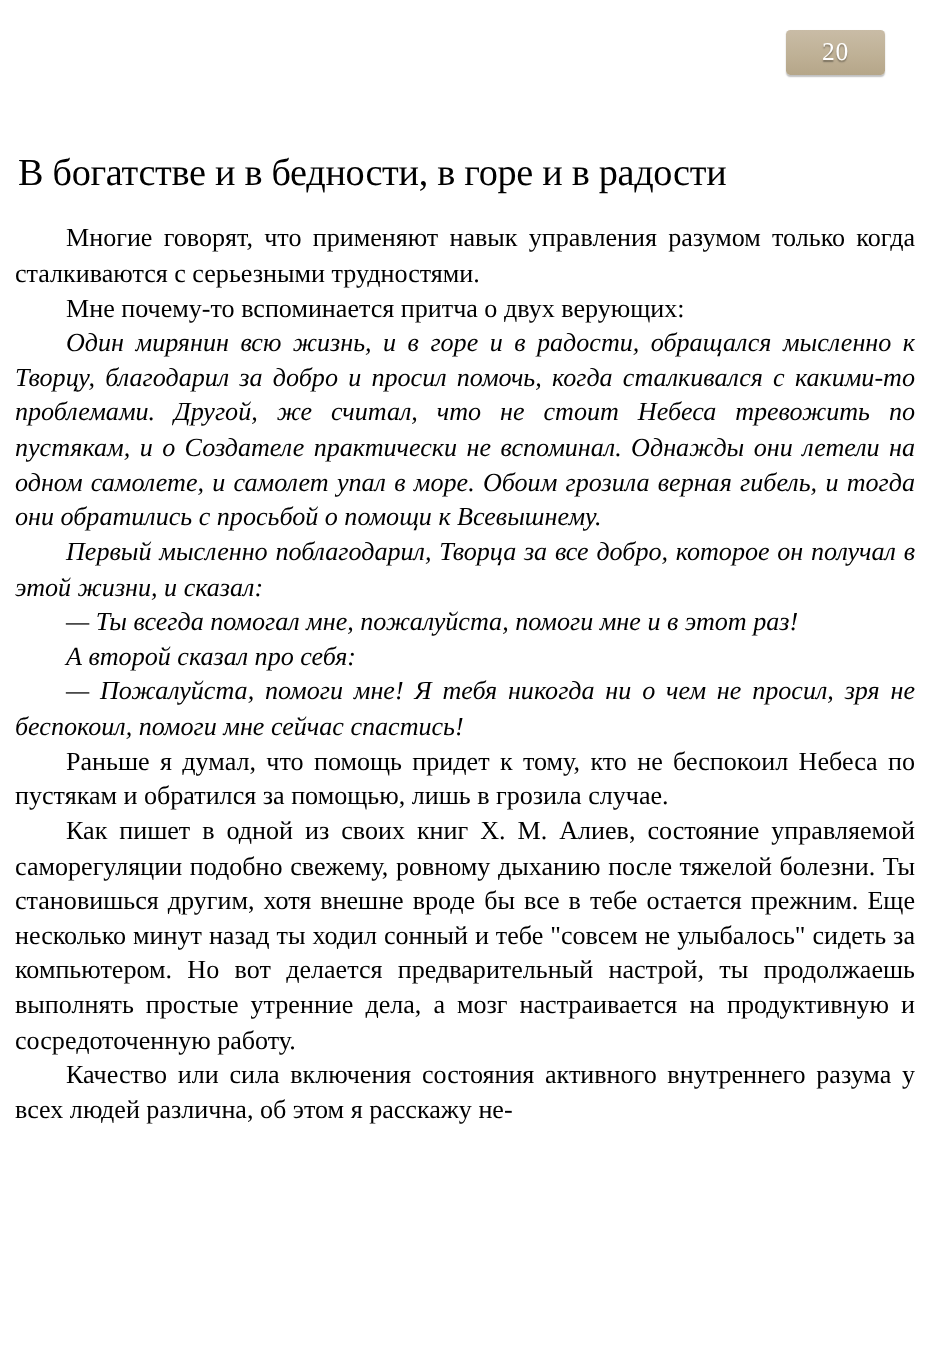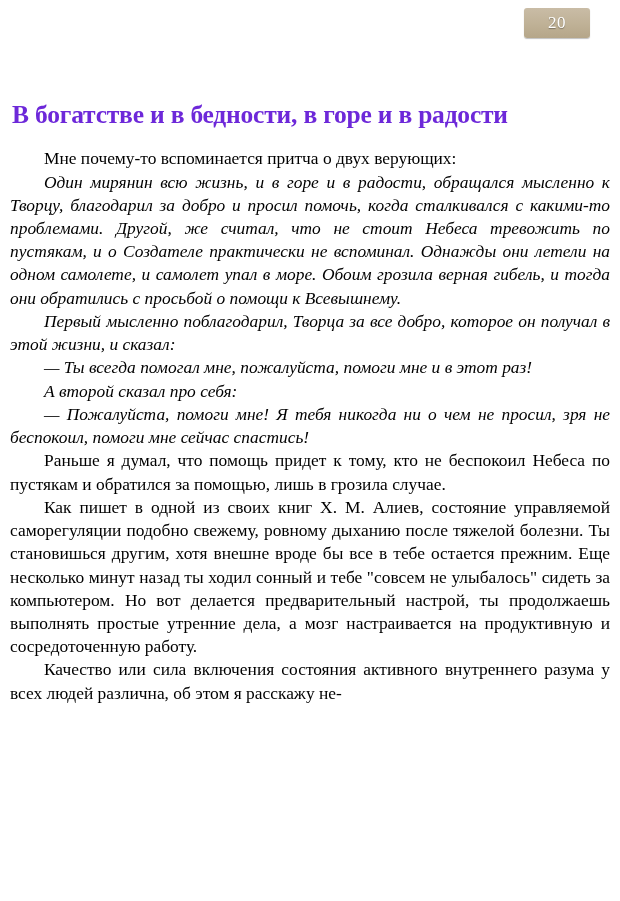--- a/index.html
+++ b/index.html
@@ -16,21 +16,21 @@
   }
   .page {
     position: relative;
     width: 620px;
     height: 901px;
     box-sizing: border-box;
     padding: 0 30px;
   }
   .page-number-tab {
     position: absolute;
-    top: 8px;
+    top: 20px;
     right: 30px;
     width: 66px;
     height: 30px;
     background: linear-gradient(to bottom, #c9bca6 0%, #bfb196 55%, #b5a689 100%);
     border-radius: 3px;
     box-shadow: 0 1px 1px rgba(0,0,0,0.25);
     display: flex;
     align-items: center;
     justify-content: center;
   }
@@ -45,22 +45,22 @@
     position: absolute;
     top: 100px;
     left: 10px;
     right: 10px;
   }
   h1.chapter-title {
     margin: 0 0 18px 0;
     padding: 0 0 0 2px;
     font-family: "Liberation Serif", "DejaVu Serif", serif;
     font-size: 25.5px;
-    font-weight: bold;
-    color: #6d28d9;
+    font-weight: normal;
+    color: #000000;
     line-height: 1.15;
     white-space: nowrap;
     letter-spacing: -0.2px;
   }
   p.para {
     margin: 0;
     padding: 0;
     font-size: 17.4px;
     line-height: 1.335;
     color: #000000;
@@ -78,20 +78,21 @@
 <div class="page">
 
   <div class="page-number-tab">
     <span>20</span>
   </div>
 
   <div class="content">
 
     <h1 class="chapter-title">В богатстве и в бедности, в горе и в радости</h1>
 
+    <p class="para">Многие говорят, что применяют навык управления разумом только когда сталкиваются с серьезными трудностями.</p>
     <p class="para">Мне почему-то вспоминается притча о двух верующих:</p>
     <p class="para italic">Один мирянин всю жизнь, и в горе и в радости, обращался мысленно к Творцу, благодарил за добро и просил помочь, когда сталкивался с какими-то проблемами. Другой, же считал, что не стоит Небеса тревожить по  пустякам, и о Создателе практически не вспоминал.  Однажды они летели на одном самолете, и самолет упал  в море. Обоим грозила верная гибель, и тогда они обратились с просьбой о помощи к Всевышнему.</p>
     <p class="para italic">Первый мысленно поблагодарил, Творца за все добро, которое он получал в этой жизни, и сказал:</p>
     <p class="para italic">— Ты всегда помогал мне, пожалуйста, помоги мне и в этот раз!</p>
     <p class="para italic">А второй сказал про себя:</p>
     <p class="para italic">— Пожалуйста, помоги мне! Я тебя никогда ни о чем не просил, зря не беспокоил, помоги мне сейчас спастись!</p>
     <p class="para">Раньше я думал, что помощь придет к тому, кто не беспокоил Небеса по пустякам и обратился за помощью, лишь в грозила случае.</p>
     <p class="para">Как пишет в одной из своих книг Х. М. Алиев, состояние управляемой саморегуляции подобно свежему, ровному дыханию после тяжелой болезни. Ты становишься другим, хотя внешне вроде бы все в тебе остается прежним. Еще несколько минут назад ты ходил сонный и тебе "совсем не улыбалось" сидеть за компьютером. Но вот делается предварительный настрой, ты продолжаешь выполнять простые утренние дела, а мозг настраивается на продуктивную и сосредоточенную работу.</p>
     <p class="para">Качество или сила включения состояния активного внутреннего разума у всех людей различна, об этом я расскажу не-</p>
 

